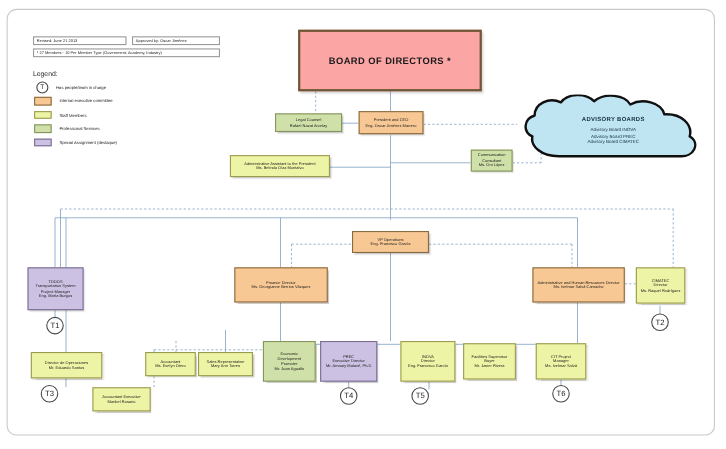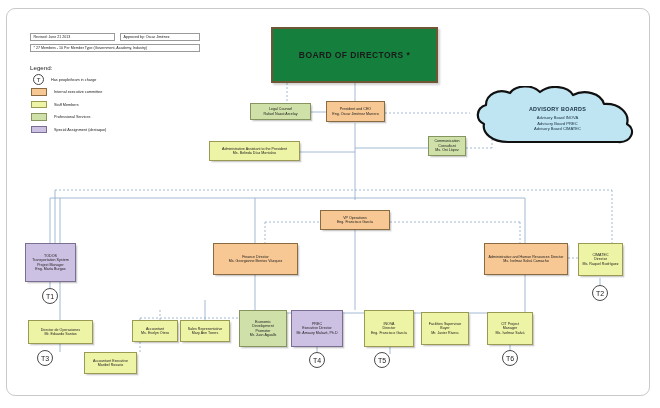--- a/index.html
+++ b/index.html
@@ -63,21 +63,21 @@
   .node.green   { background: #cfe0a8; border-color: #86955f; }
   .node.purple  { background: #ccc1e2; border-color: #7a6e93; }
 
   
   #board {
     position: absolute;
     left: 271px;
     top: 27px;
     width: 167px;
     height: 56px;
-    background: #15803d;
+    background: #fca5a5;
     border: 2px solid #6f5735;
     box-sizing: border-box;
     display: flex;
     align-items: center;
     justify-content: center;
     font-size: 8.5px;
     font-weight: bold;
     letter-spacing: 0.4px;
     color: #1a1a1a;
     box-shadow: 2px 2px 2px rgba(0,0,0,0.18);

